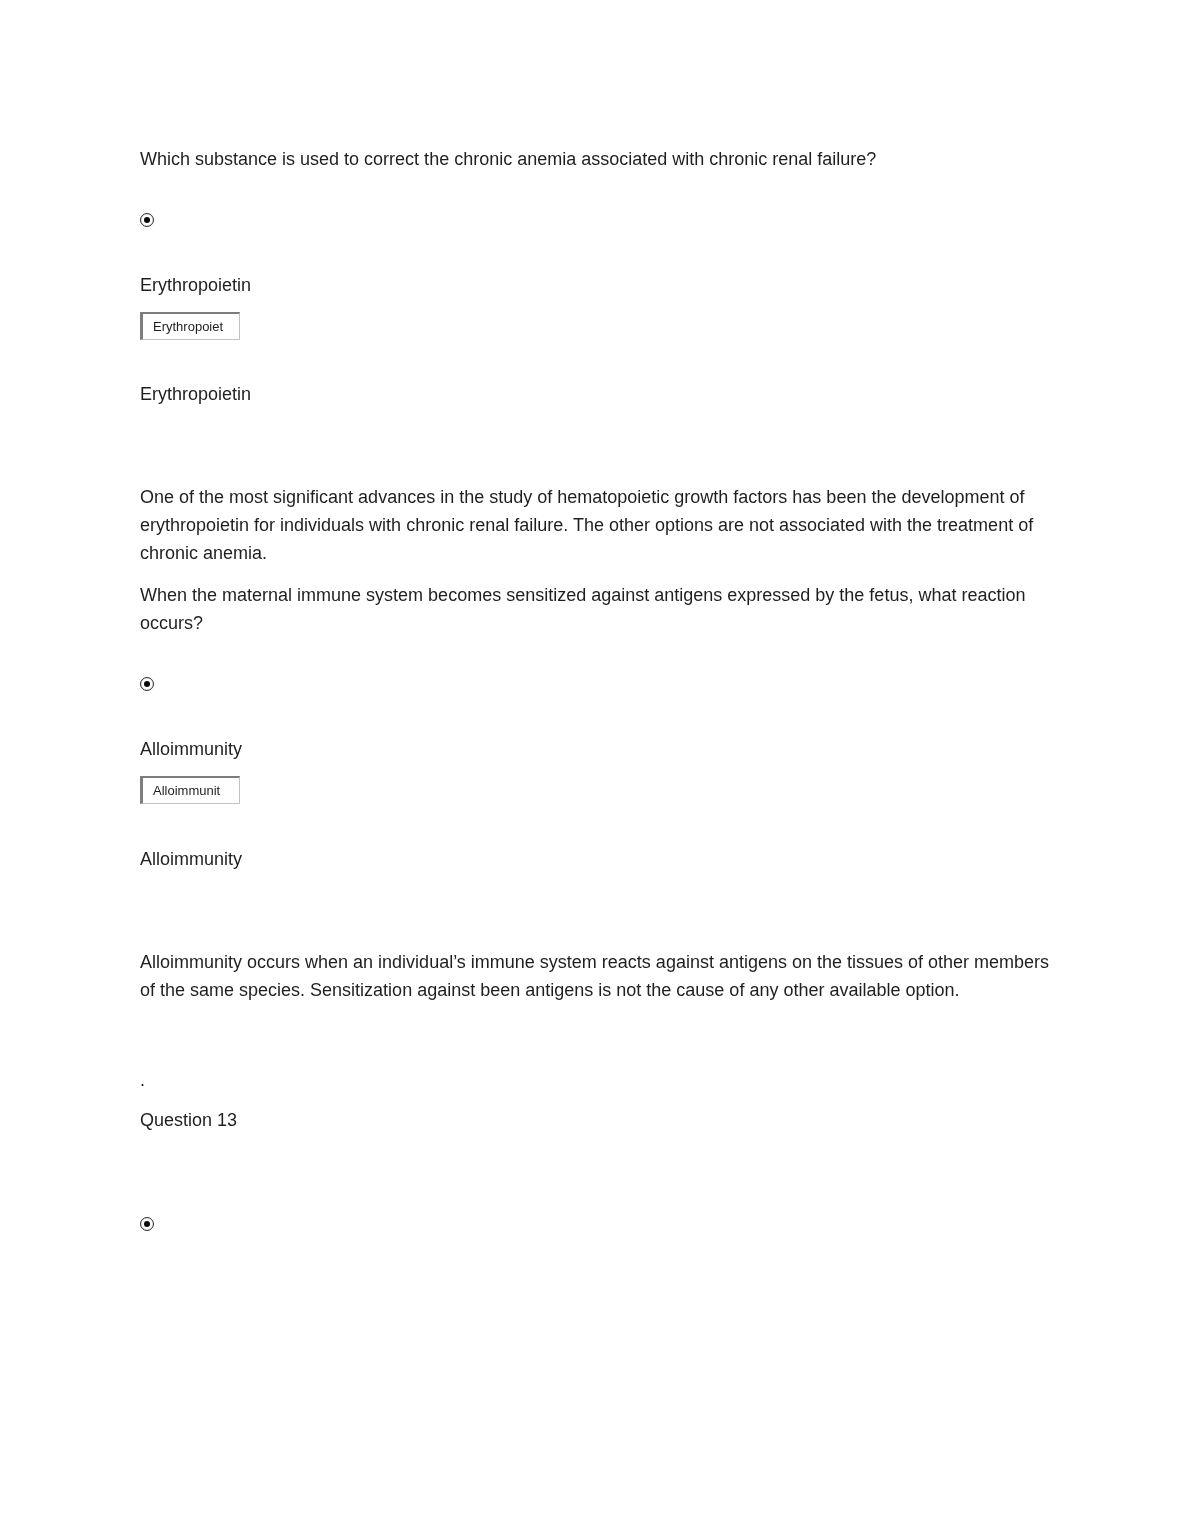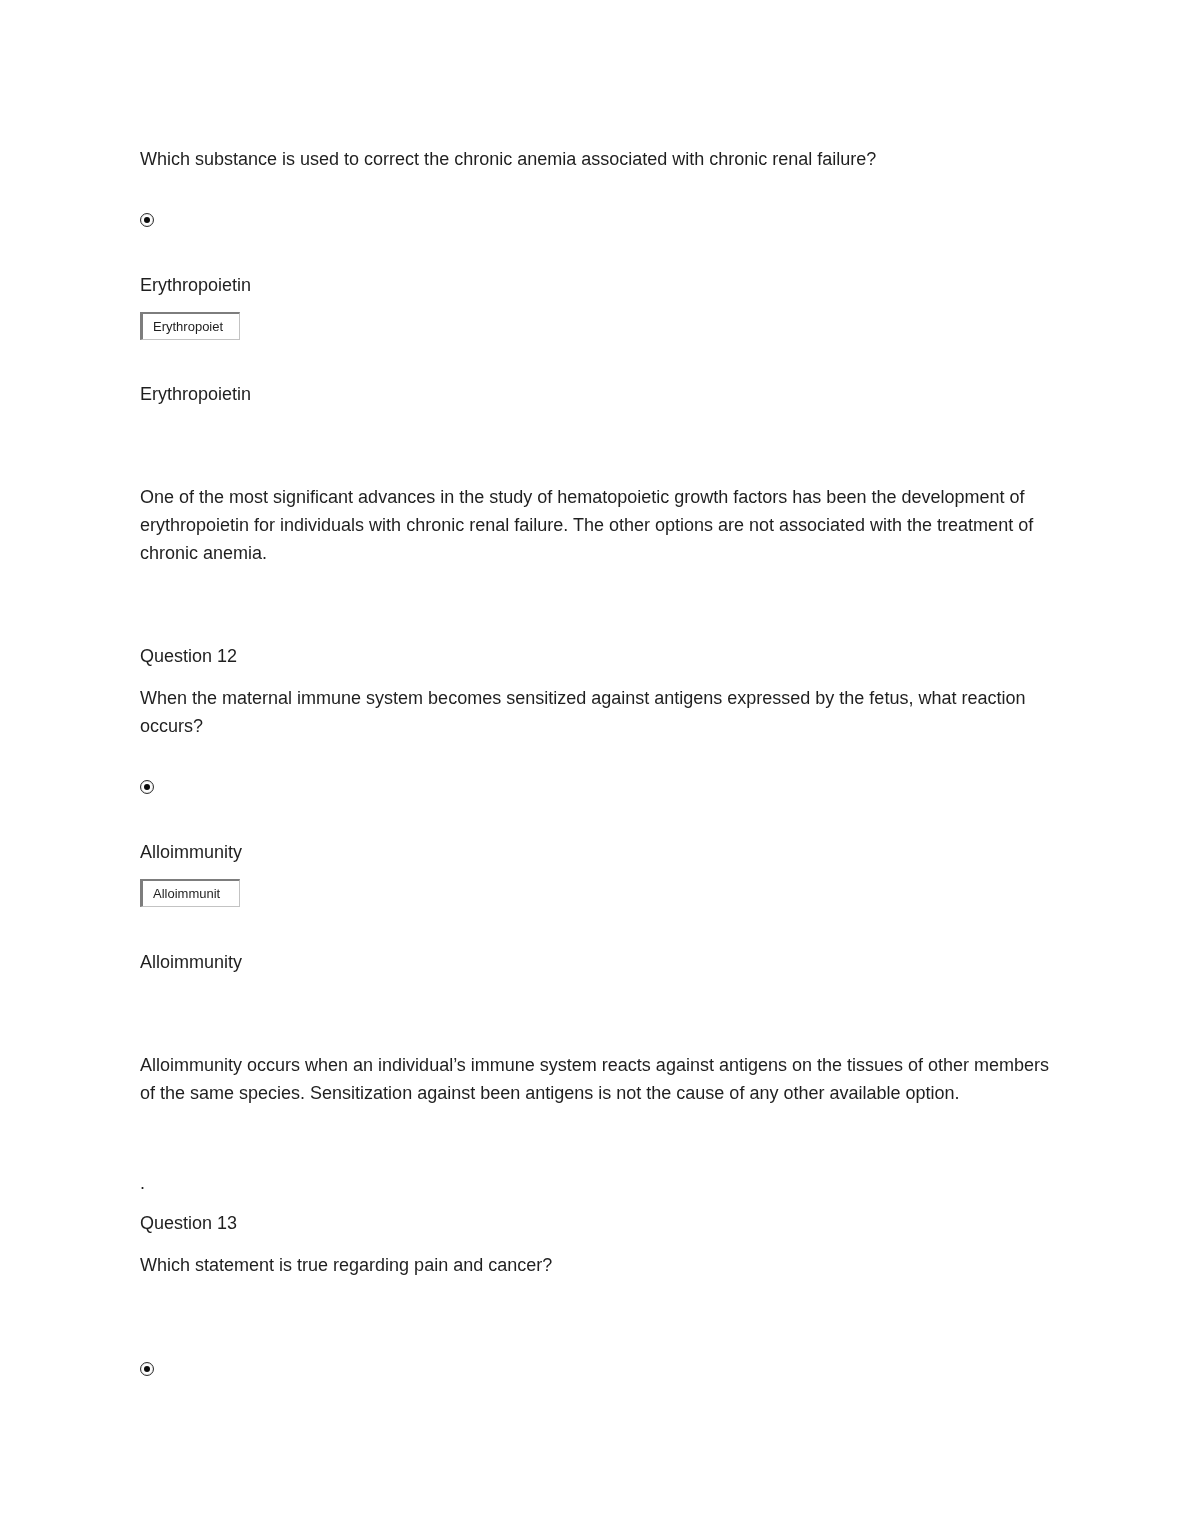--- a/index.html
+++ b/index.html
@@ -84,39 +84,37 @@
   </div>
 
   <p class="answer-label mt-44">Erythropoietin</p>
 
   <input class="answer-input mt-13" type="text" value="Erythropoiet" style="">
 
   <p class="answer-confirmed mt-40">Erythropoietin</p>
 
   <p class="feedback mt-59">One of the most significant advances in the study of hematopoietic growth factors has been the development of erythropoietin for individuals with chronic renal failure. The other options are not associated with the treatment of chronic anemia.</p>
 
-  <p class="question-heading mt-59">Question 12</p>
 
   <p class="q-text mt-14">When the maternal immune system becomes sensitized against antigens expressed by the fetus, what reaction occurs?</p>
 
   <div class="radio mt-40">
     <div class="dot"></div>
   </div>
 
   <p class="answer-label mt-44">Alloimmunity</p>
 
   <input class="answer-input mt-13" type="text" value="Alloimmunit" style="">
 
   <p class="answer-confirmed mt-41">Alloimmunity</p>
 
   <p class="feedback mt-59">Alloimmunity occurs when an individual’s immune system reacts against antigens on the tissues of other members of the same species. Sensitization against been antigens is not the cause of any other available option.</p>
 
   <p class="stray-period mt-62">.</p>
 
   <p class="question-heading mt-12">Question 13</p>
 
-  <p class="q-text mt-14">Which statement is true regarding pain and cancer?</p>
 
   <div class="radio mt-83">
     <div class="dot"></div>
   </div>
 
 </div>
 
 </body></html>

